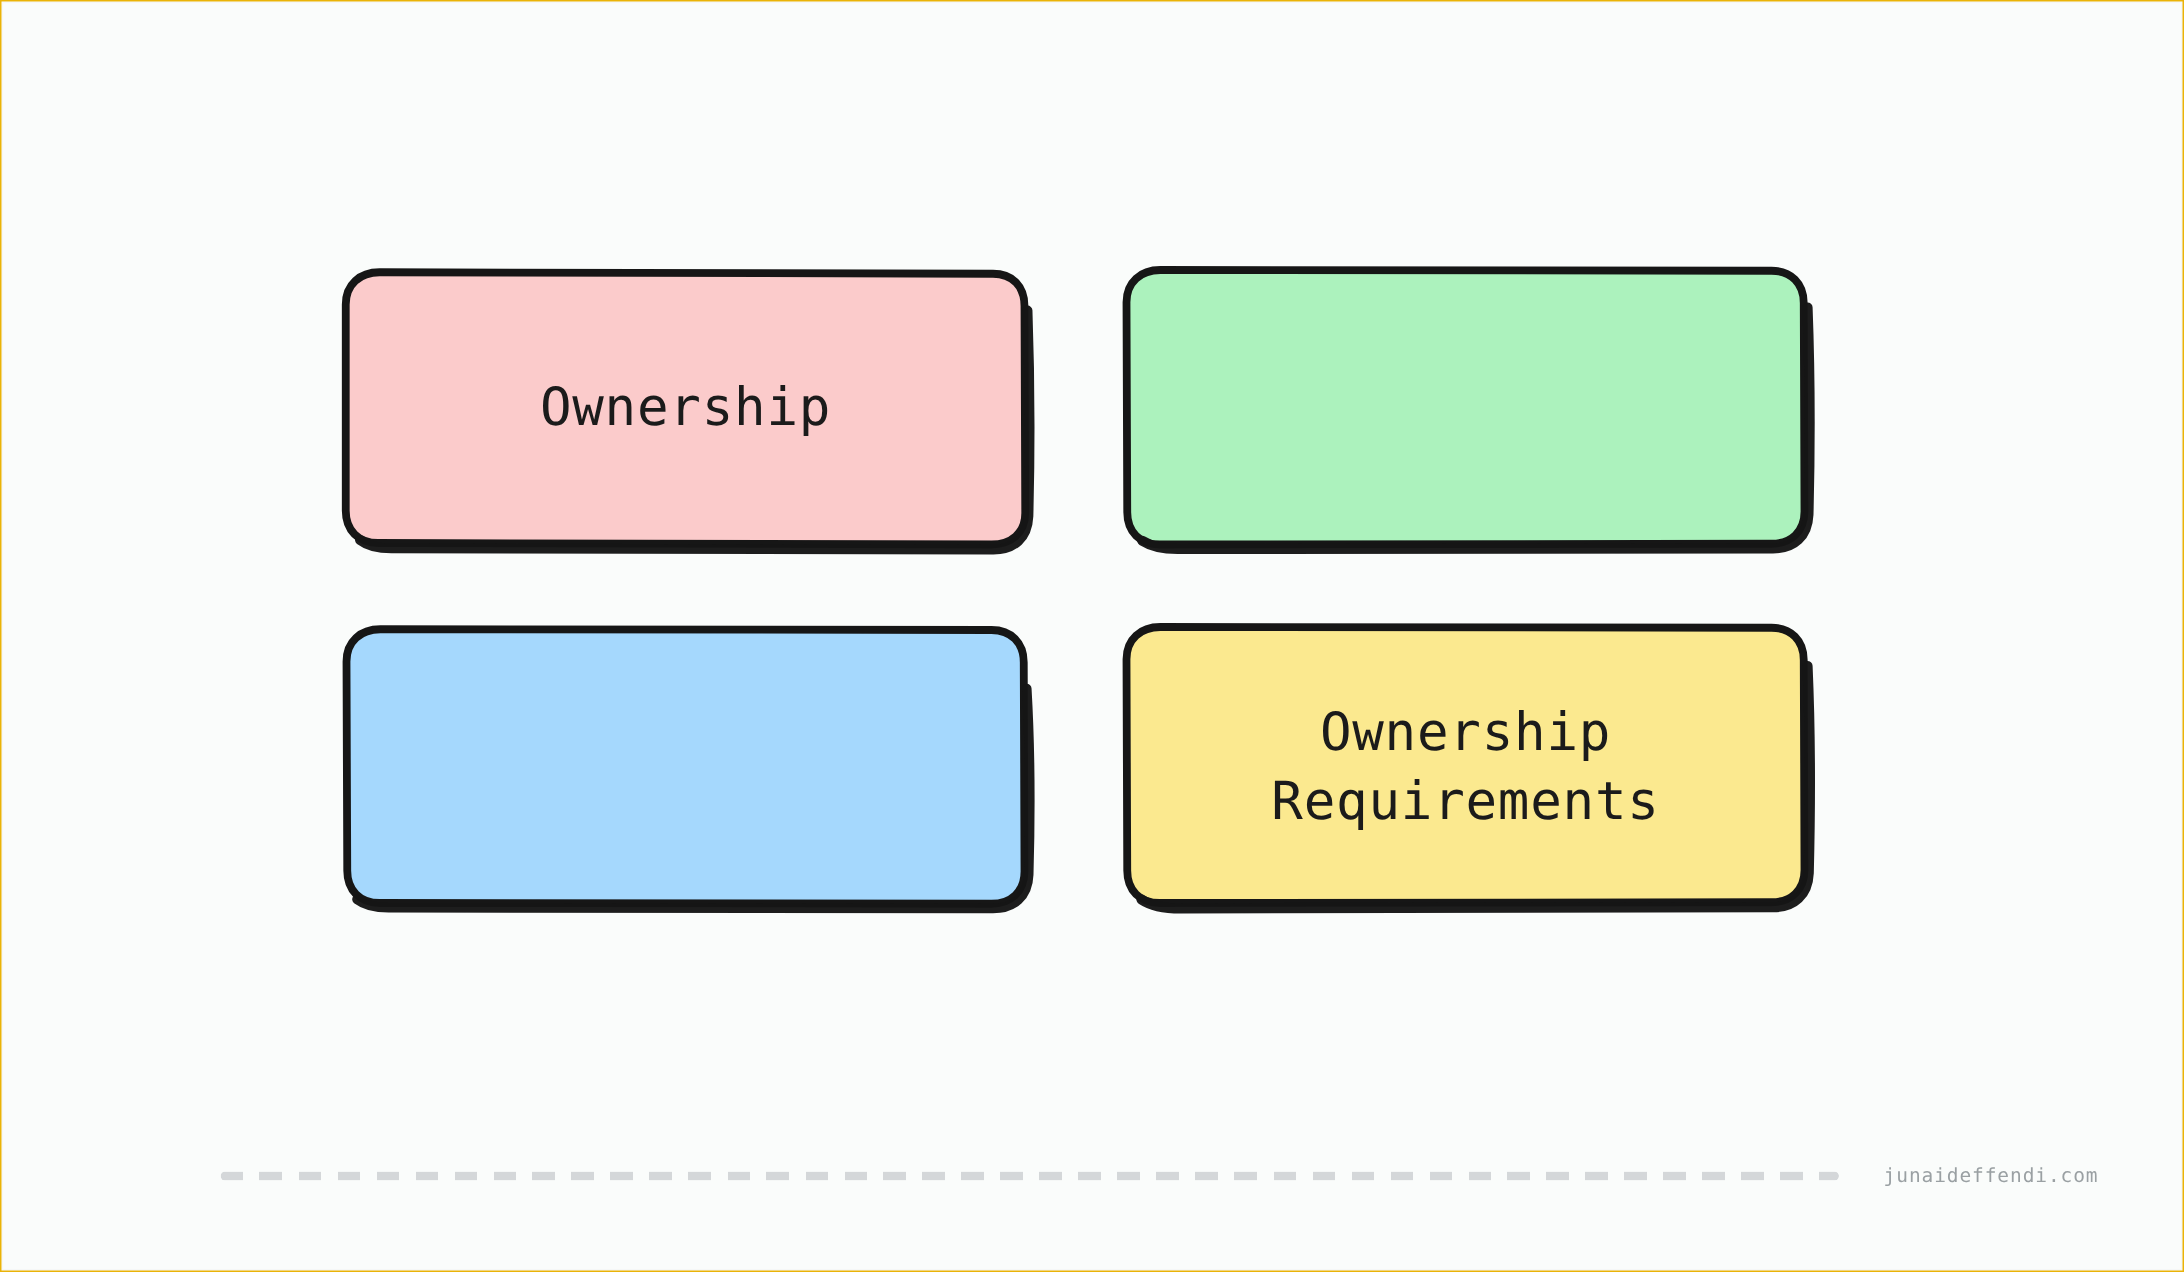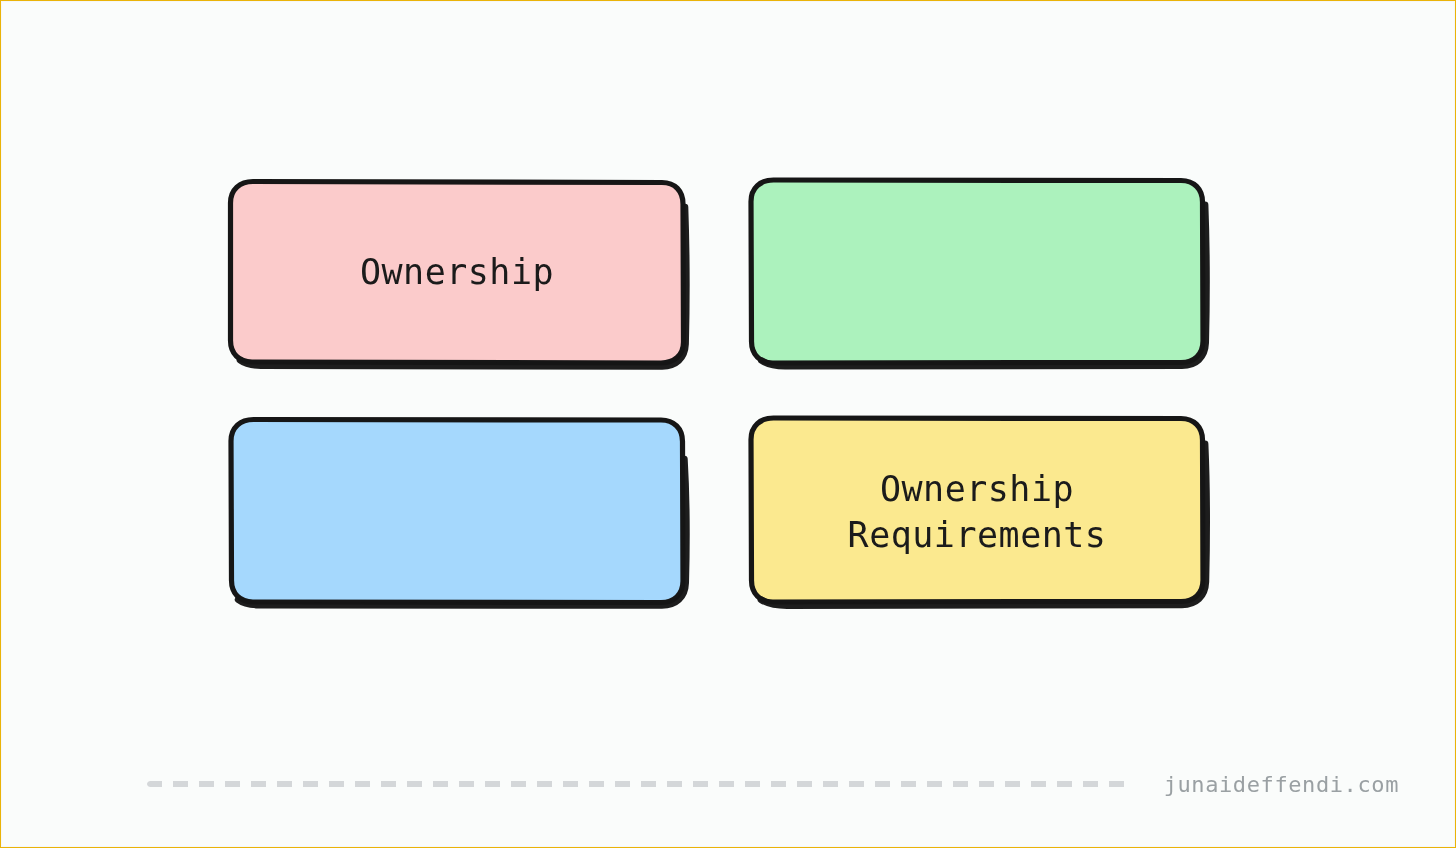--- a/index.html
+++ b/index.html
@@ -92,21 +92,21 @@
     border-radius: 3px;
     -webkit-mask-image: repeating-linear-gradient(
         to right,
         #000 0px, #000 15px,
         rgba(0,0,0,0) 15px, rgba(0,0,0,0) 26px);
   }
 
   #footer-site {
     flex: 0 0 auto;
     font-family: "DejaVu Sans Mono", monospace;
-    font-size: 22px;
+    font-size: 13px;
     letter-spacing: 0.6px;
     color: #9aa0a3;
     white-space: nowrap;
   }
 </style>
 </head>
 <body>
 
 <div id="canvas">
 

